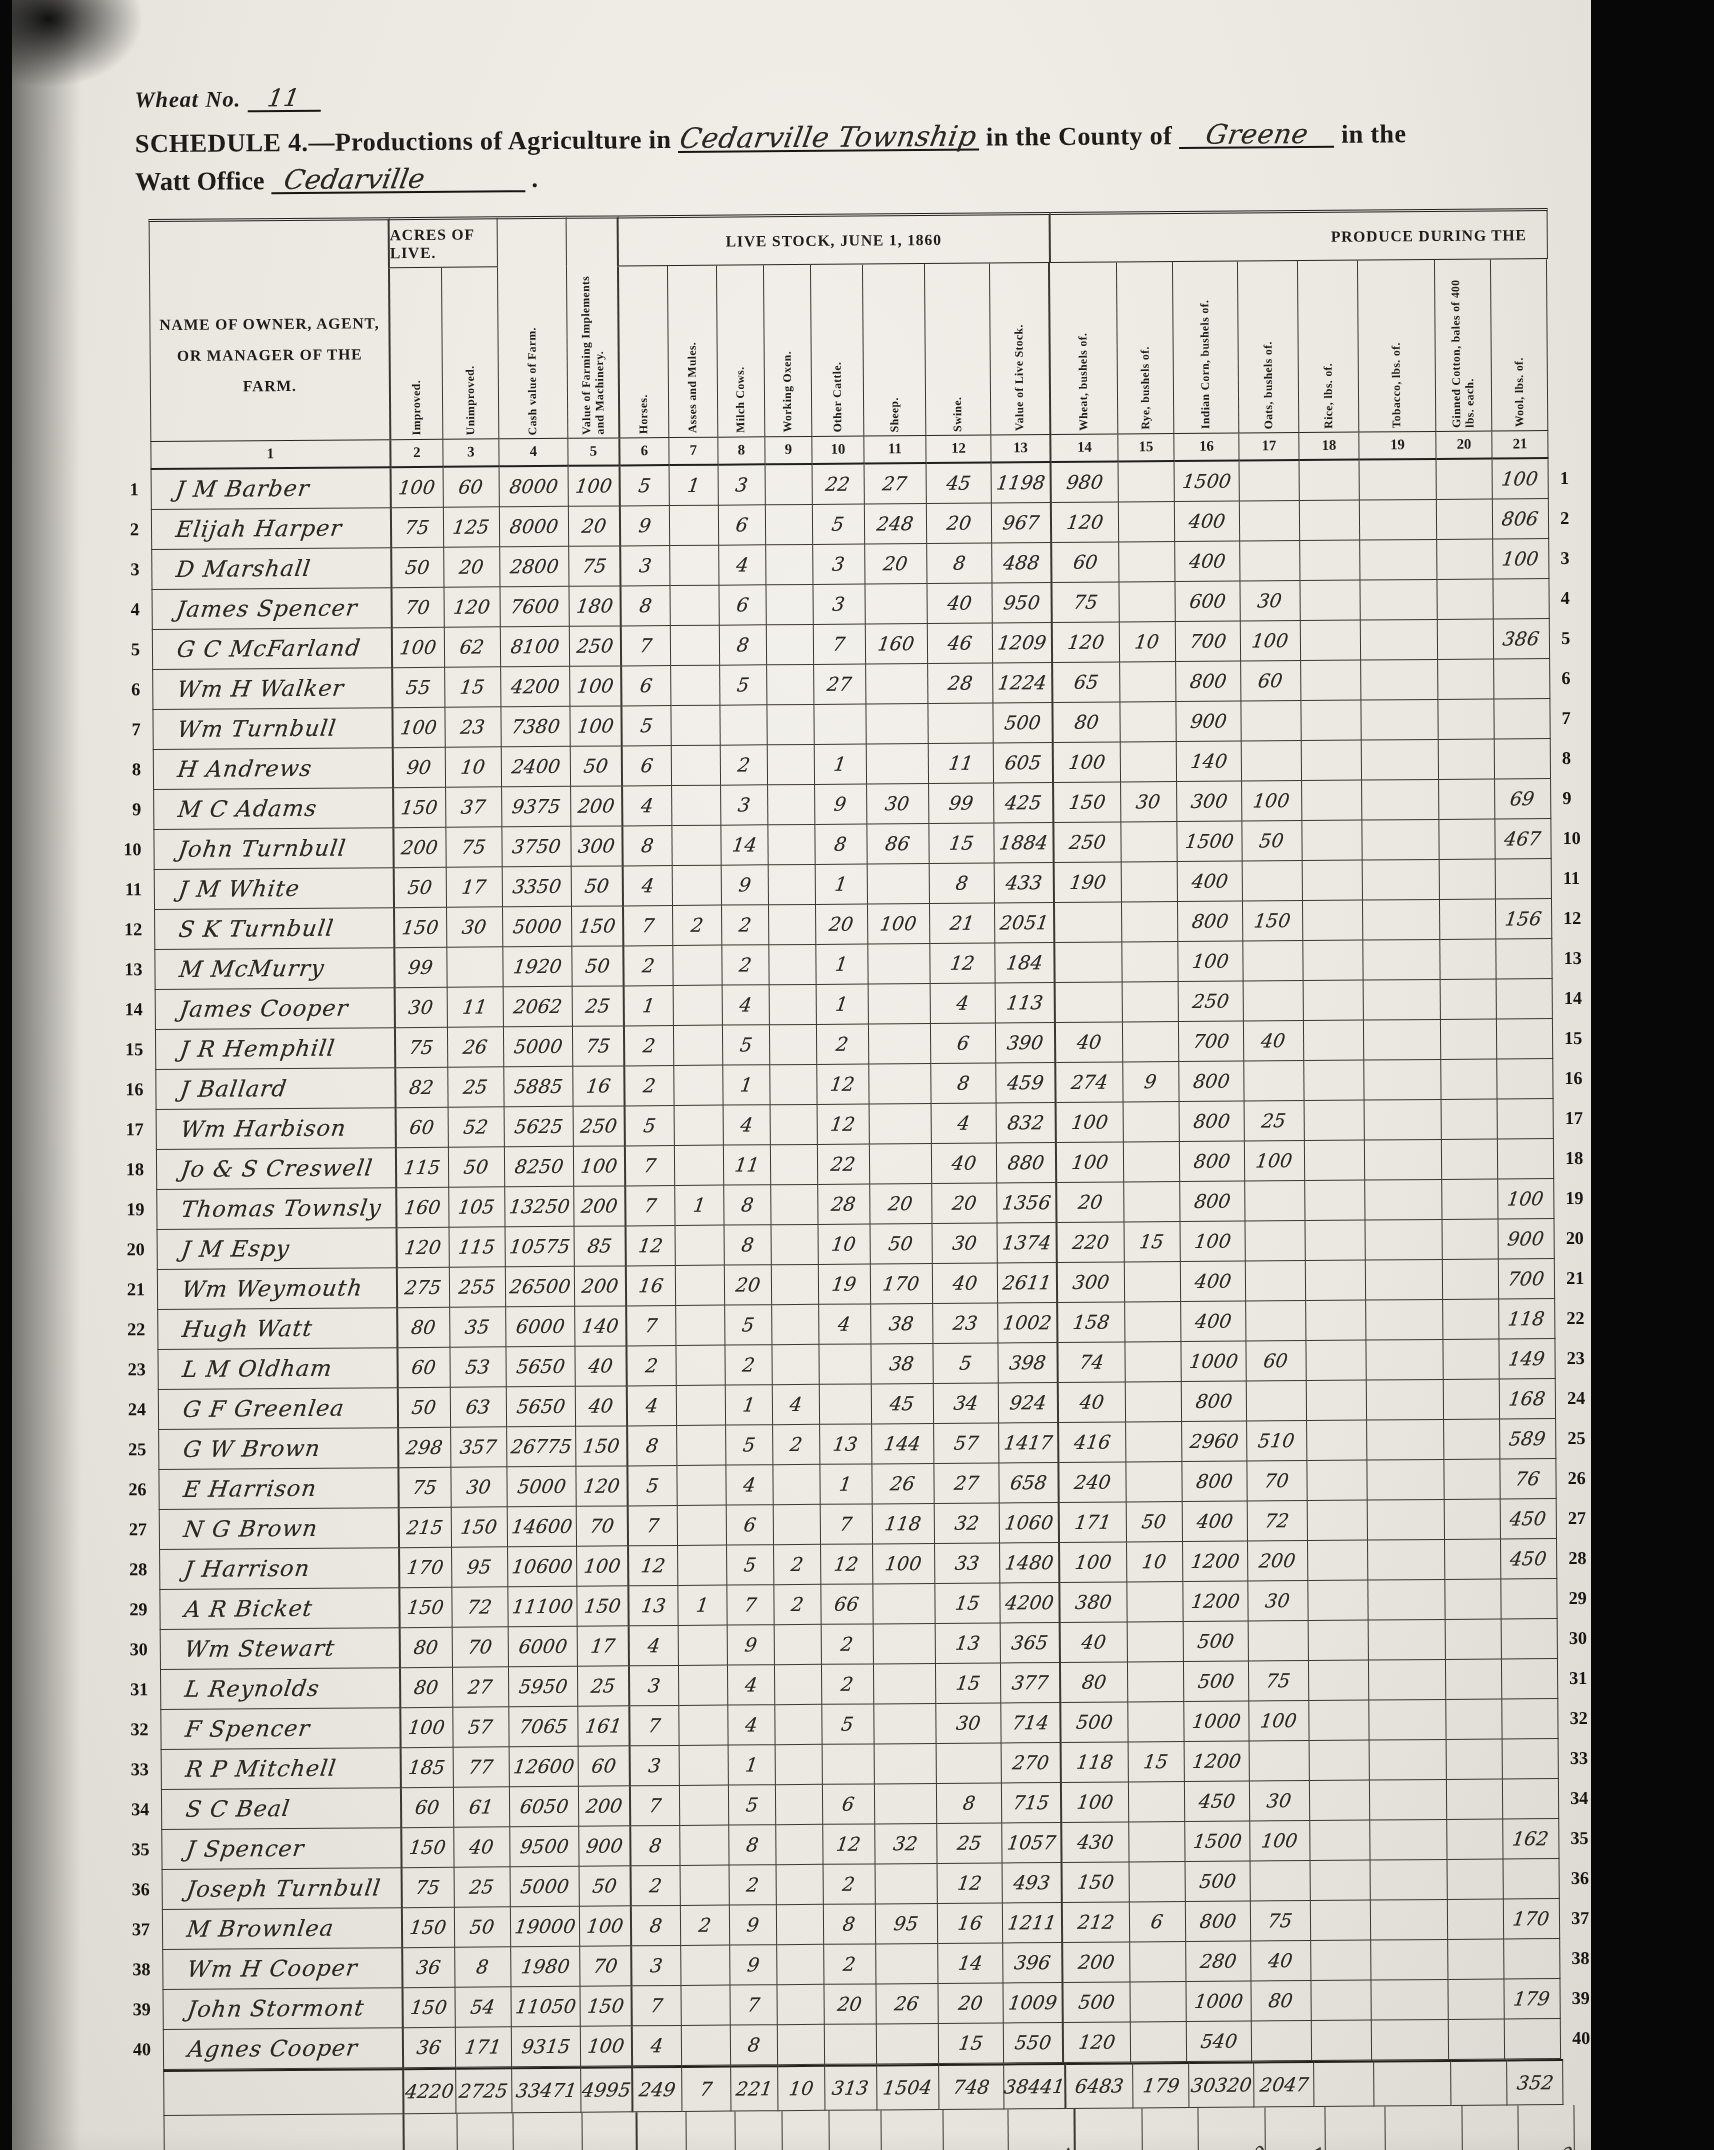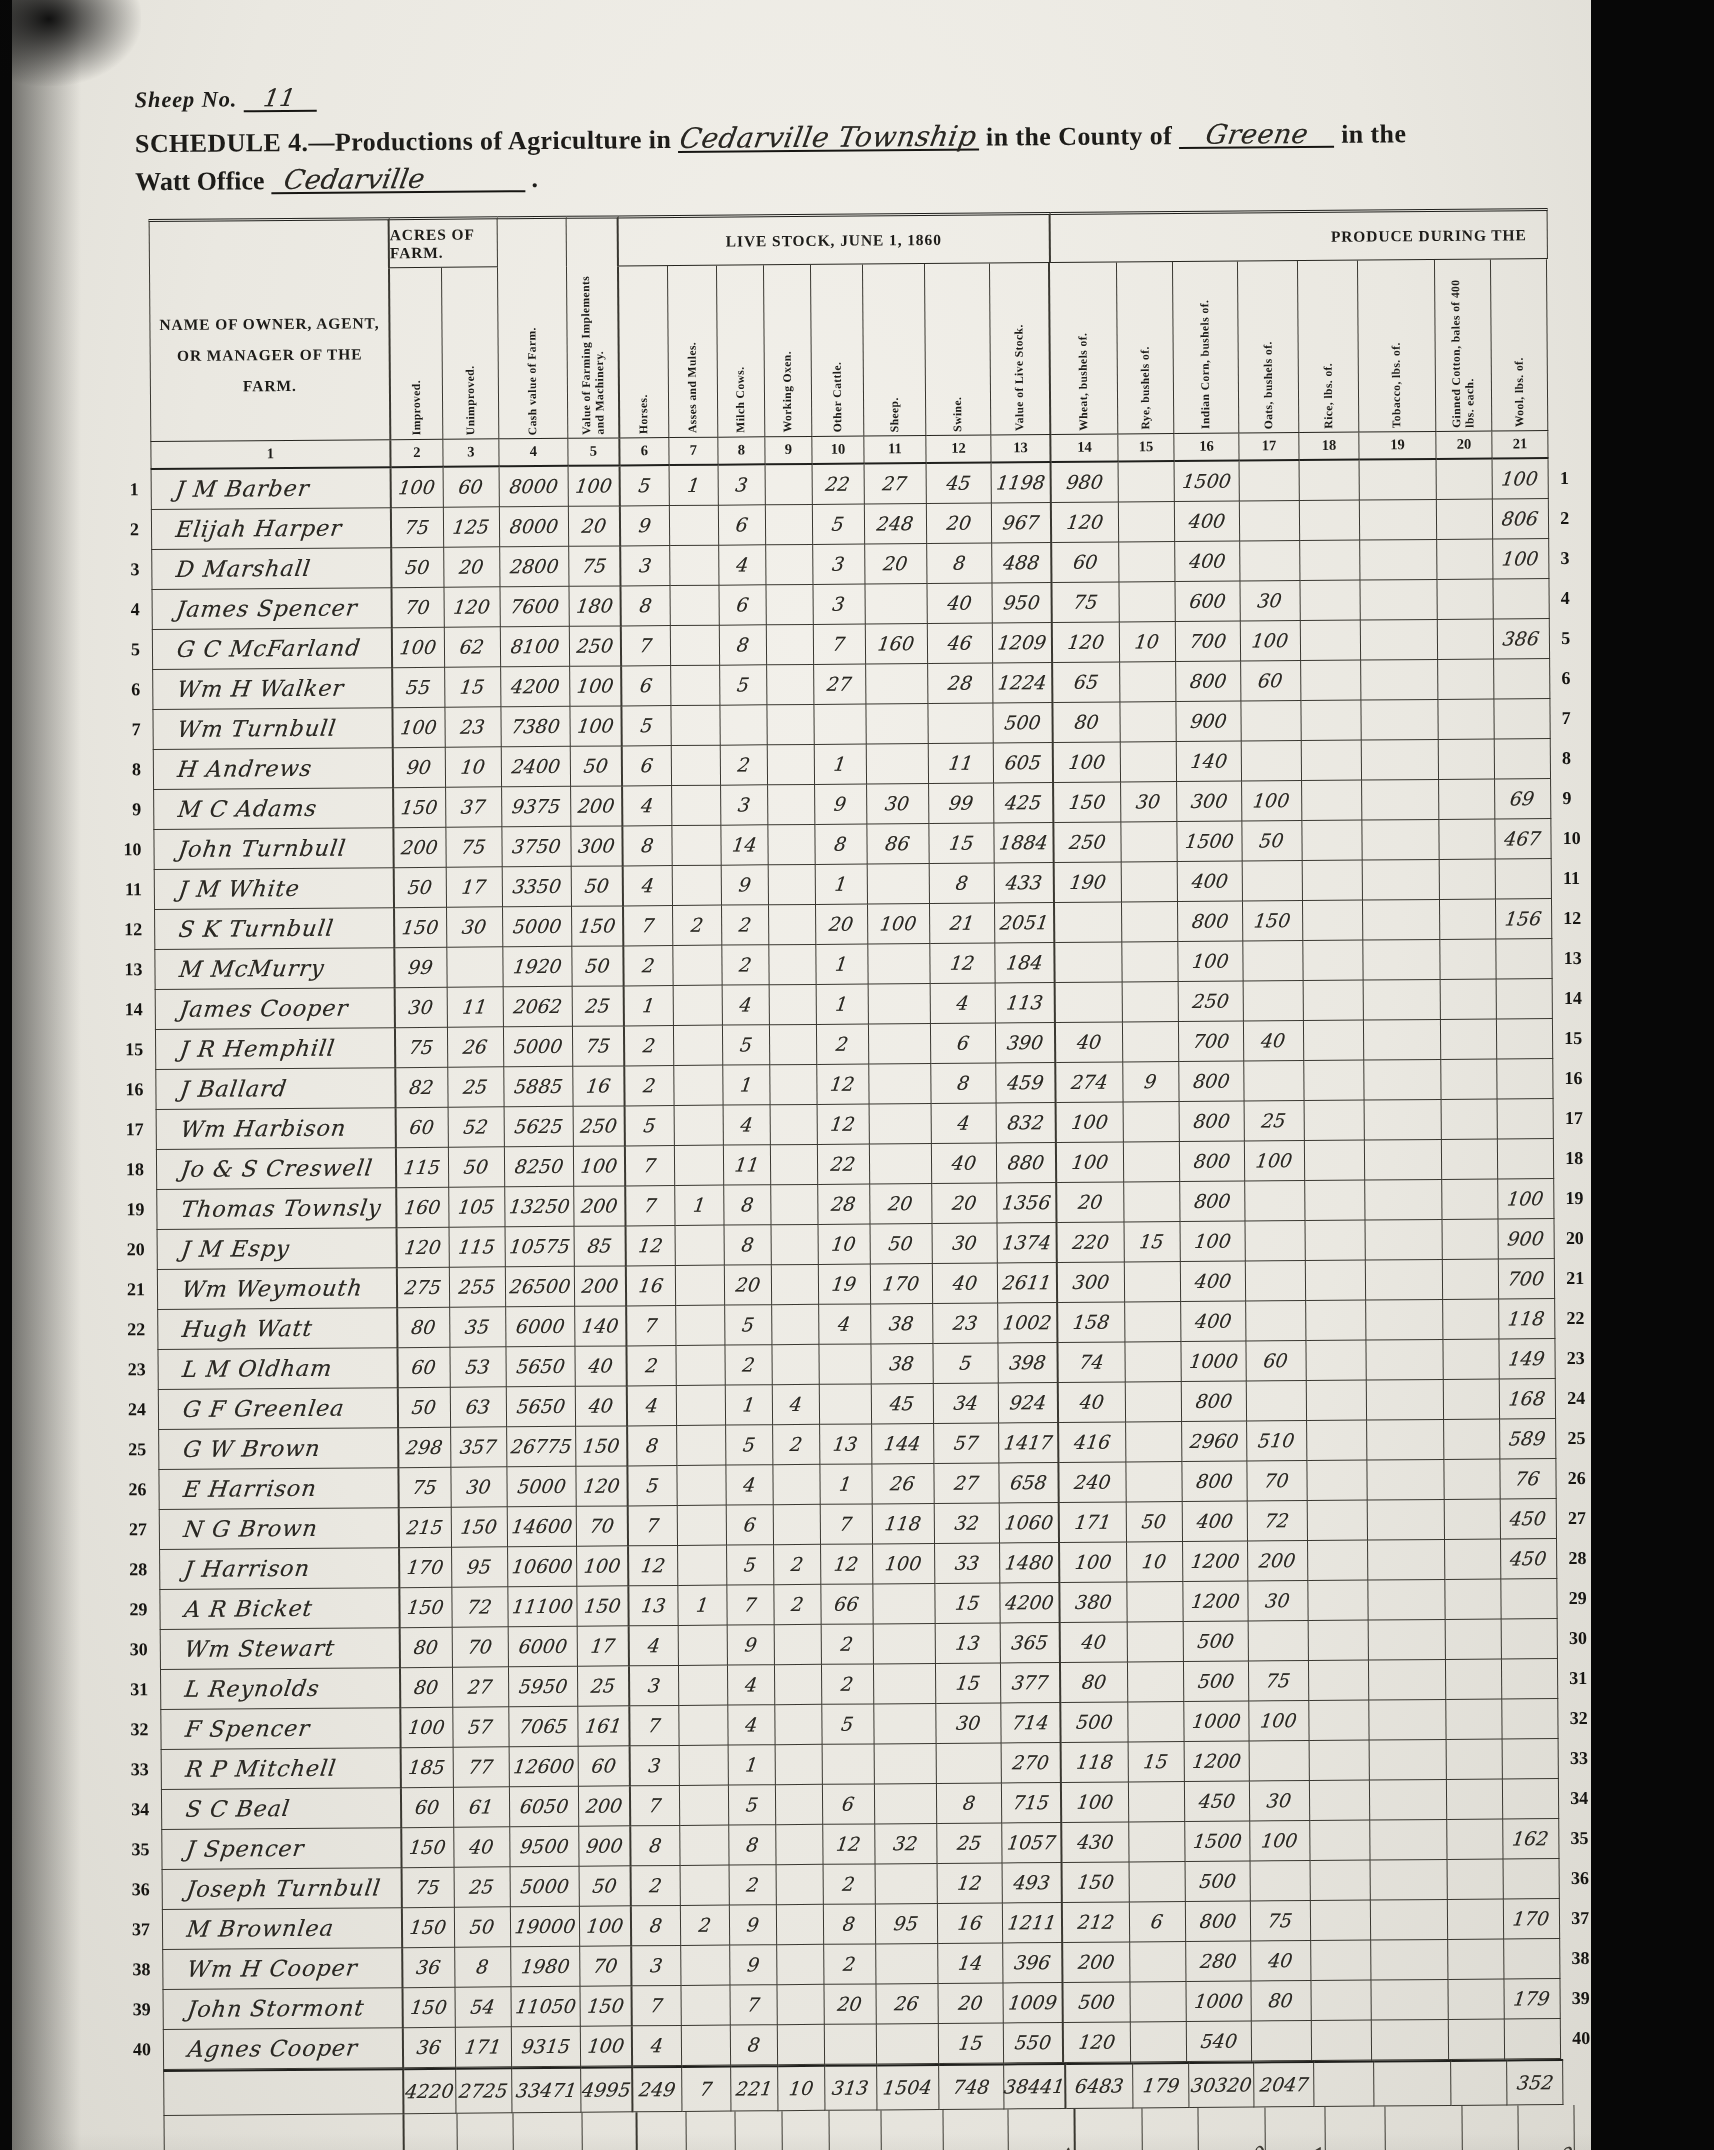--- a/index.html
+++ b/index.html
@@ -77,42 +77,42 @@
 <div class="scan">
   <div class="paper">
     <div class="edge-left"></div>
     <div class="blotch-tl"></div>
     <div class="fade-bottom"></div>
 
     <div class="content">
 
       <div class="titleblock">
         <div class="pageno-line">
-          <span>Sheep No.</span>
+          <span>Wheat No.</span>
           <span class="blank"><span class="script sc-page">11</span></span>
         </div>
         <div class="schedule-line">
           <span>SCHEDULE 4.—Productions of Agriculture in</span>
           <span class="blank sc-town"><span class="script">Cedarville Township</span></span>
           <span>in the County of</span>
           <span class="blank sc-county"><span class="script">Greene</span></span>
           <span>in the</span>
         </div>
         <div class="po-line">
           <span>Watt Office</span>
           <span class="blank sc-po"><span class="script">Cedarville</span></span>
           <span>.</span>
         </div>
       </div>
 
       <div class="grid" id="grid">
           <div class="row band">
             <div class="c g" style="flex: 0 0 65px;"></div>
             <div class="c outerL dblR nob" style="flex: 0 0 241px;"></div>
-            <div class="c grp" style="flex: 0 0 108px;">ACRES OF FARM.</div>
+            <div class="c grp" style="flex: 0 0 108px;">ACRES OF LIVE.</div>
             <div class="c nob" style="flex: 0 0 69px;"></div>
             <div class="c dblR nob" style="flex: 0 0 52px;"></div>
             <div class="c grp dblR" style="flex: 0 0 432px;">LIVE STOCK, JUNE 1, 1860</div>
             <div class="c grp produce" style="flex: 0 0 497px;">PRODUCE DURING THE</div>
             <div class="c g" style="flex: 0 0 47px;"></div>
           </div>
           <div class="row vrow">
             <div class="c g" style="flex: 0 0 65px;"></div>
             <div class="c outerL dblR namehead" style="flex: 0 0 241px;">
               <div>NAME OF OWNER, AGENT, OR MANAGER OF THE FARM.</div>

